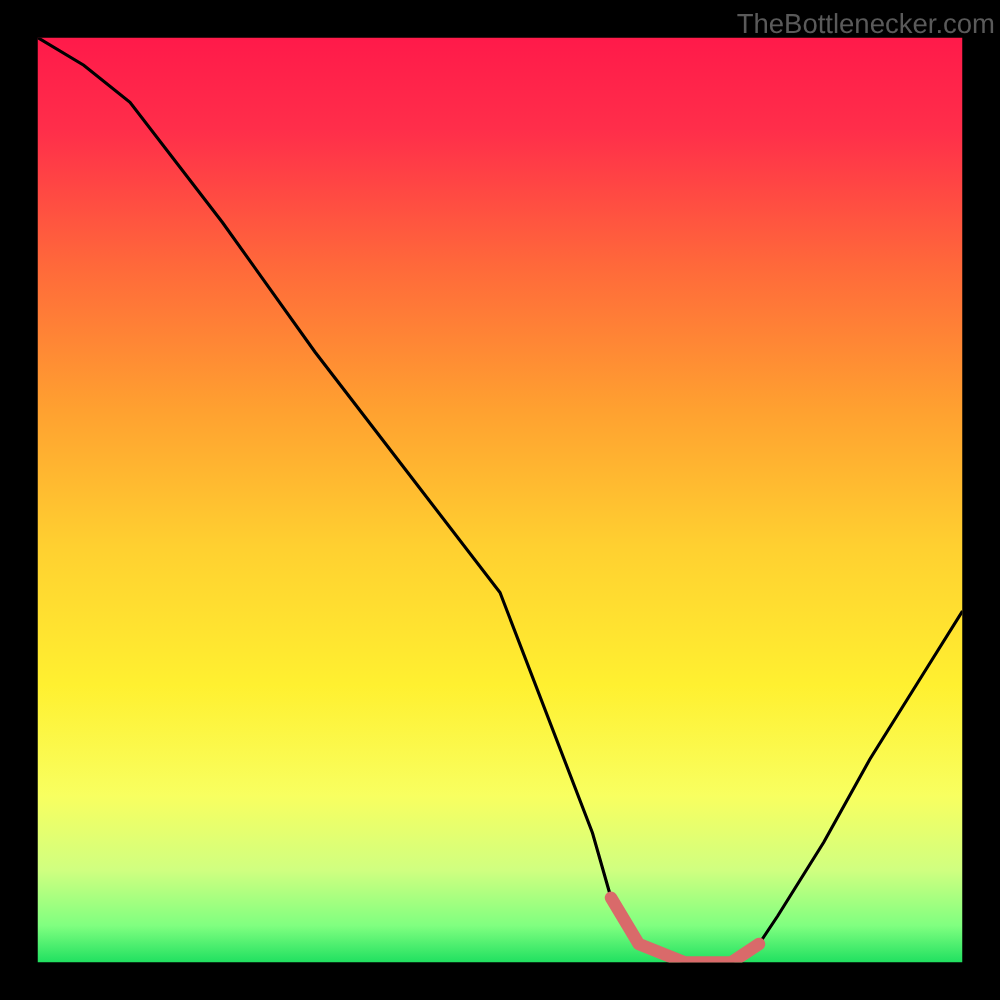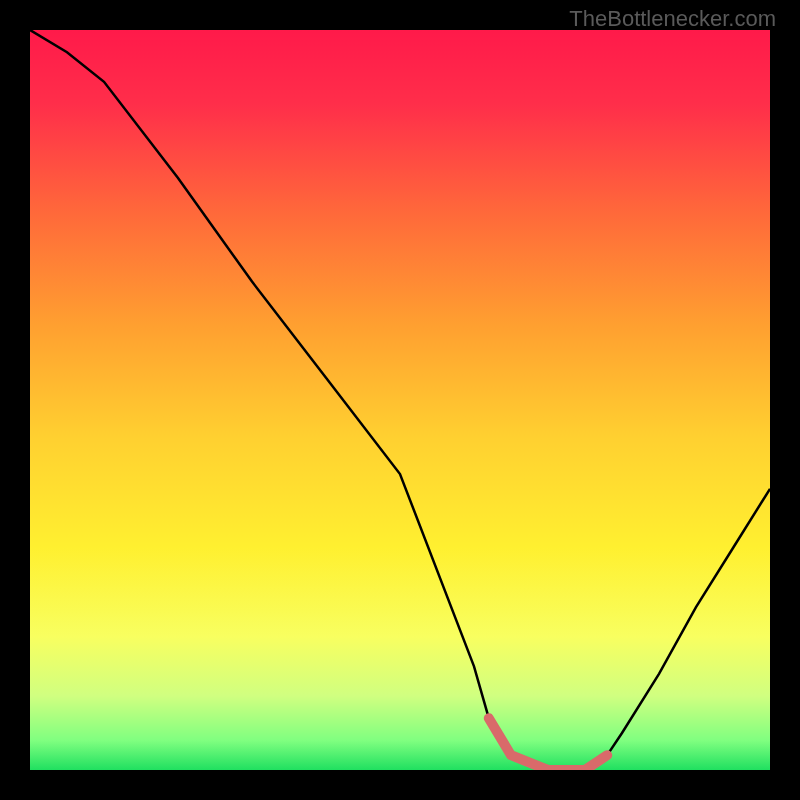--- a/index.html
+++ b/index.html
@@ -6,21 +6,21 @@
   body {
     width: 800px;
     height: 800px;
     background: #000;
     position: relative;
     font-family: Arial, sans-serif;
   }
   .watermark {
     position: absolute;
     top: 6px;
-    right: 24px;
+    right: 4px;
     color: #5a5a5a;
     font-size: 22px;
     font-weight: 500;
     z-index: 10;
   }
   .chart-container {
     position: absolute;
     top: 30px;
     left: 30px;
     width: 740px;

